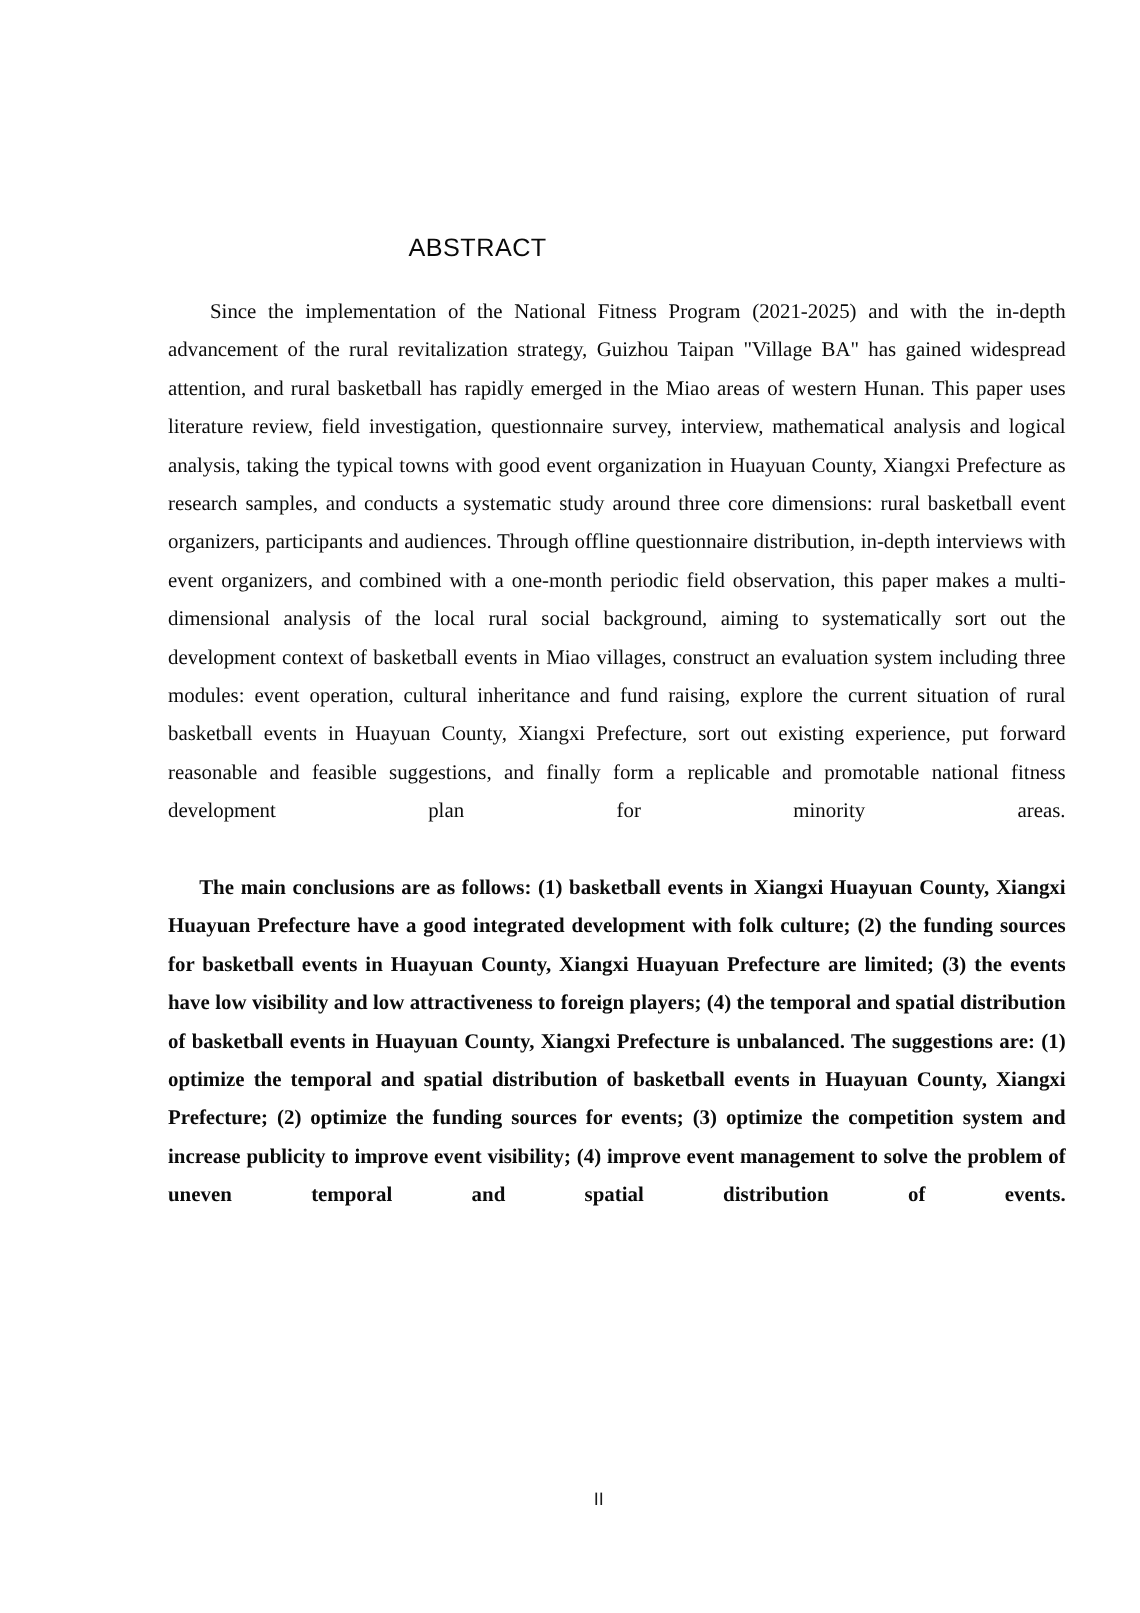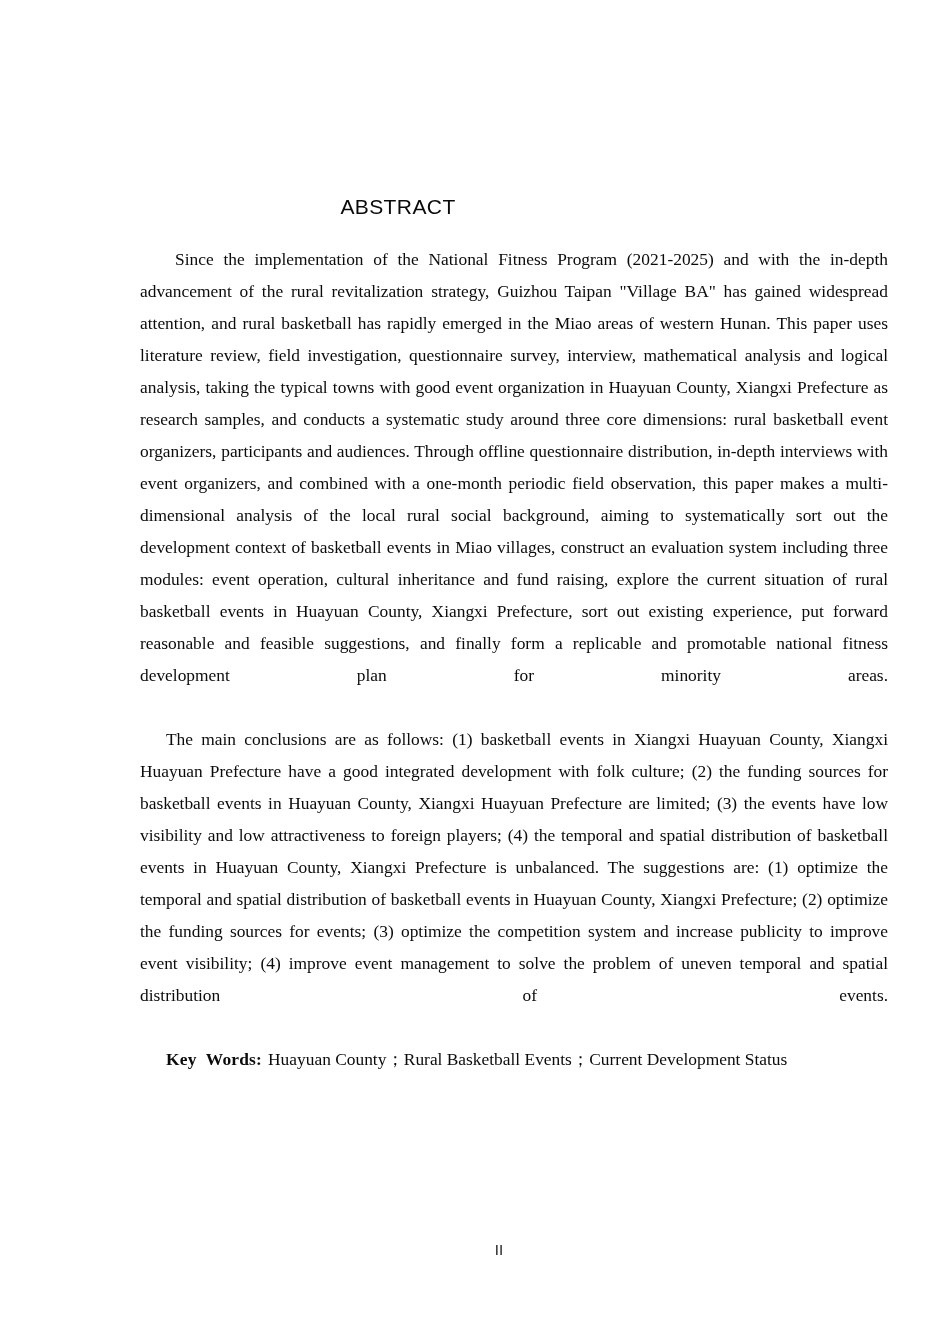--- a/index.html
+++ b/index.html
@@ -51,21 +51,21 @@
     text-align: justify;
     text-justify: inter-word;
     font-size: 17.4px;
     line-height: 32px;
     color: #0b0b0b;
     hyphens: none;
     -webkit-hyphens: none;
   }
 
   .para.p1 { text-indent: 35px; }
-  .para.p2 { text-indent: 26px; }
+  .para.p2 { text-indent: 26px; font-weight: bold; }
 
   
   .para:after {
     content: "";
     display: inline-block;
     width: 100%;
   }
 
   
   .keywords-line {
@@ -105,21 +105,18 @@
 <div class="page">
 
   <h1 class="abstract-title">ABSTRACT</h1>
 
   <div class="body-block">
 
     <p class="para p1">Since the implementation of the National Fitness Program (2021-2025) and with the in-depth advancement of the rural revitalization strategy, Guizhou Taipan "Village BA" has gained widespread attention, and rural basketball has rapidly emerged in the Miao areas of western Hunan. This paper uses literature review, field investigation, questionnaire survey, interview, mathematical analysis and logical analysis, taking the typical towns with good event organization in Huayuan County, Xiangxi Prefecture as research samples, and conducts a systematic study around three core dimensions: rural basketball event organizers, participants and audiences. Through offline questionnaire distribution, in-depth interviews with event organizers, and combined with a one-month periodic field observation, this paper makes a multi-dimensional analysis of the local rural social background, aiming to systematically sort out the development context of basketball events in Miao villages, construct an evaluation system including three modules: event operation, cultural inheritance and fund raising, explore the current situation of rural basketball events in Huayuan County, Xiangxi Prefecture, sort out existing experience, put forward reasonable and feasible suggestions, and finally form a replicable and promotable national fitness development plan for minority areas.</p>
 
     <p class="para p2">The main conclusions are as follows: (1) basketball events in Xiangxi Huayuan County, Xiangxi Huayuan Prefecture have a good integrated development with folk culture; (2) the funding sources for basketball events in Huayuan County, Xiangxi Huayuan Prefecture are limited; (3) the events have low visibility and low attractiveness to foreign players; (4) the temporal and spatial distribution of basketball events in Huayuan County, Xiangxi Prefecture is unbalanced. The suggestions are: (1) optimize the temporal and spatial distribution of basketball events in Huayuan County, Xiangxi Prefecture; (2) optimize the funding sources for events; (3) optimize the competition system and increase publicity to improve event visibility; (4) improve event management to solve the problem of uneven temporal and spatial distribution of events.</p>
 
-    <p class="keywords-line">
-      <span class="kw-label">Key Words:</span><span class="kw-values">Huayuan County；Rural Basketball Events；Current Development Status</span>
-    </p>
 
   </div>
 
   <div class="page-number">II</div>
 
 </div>
 
 </body></html>

